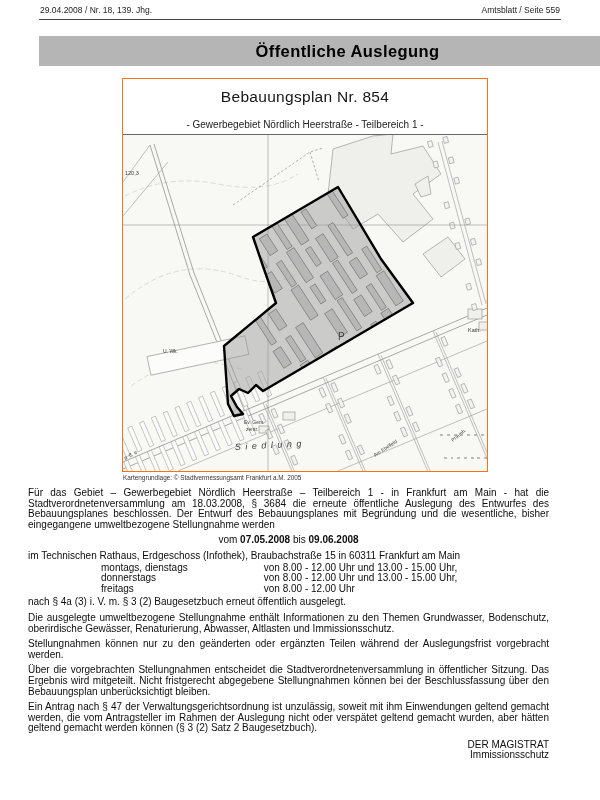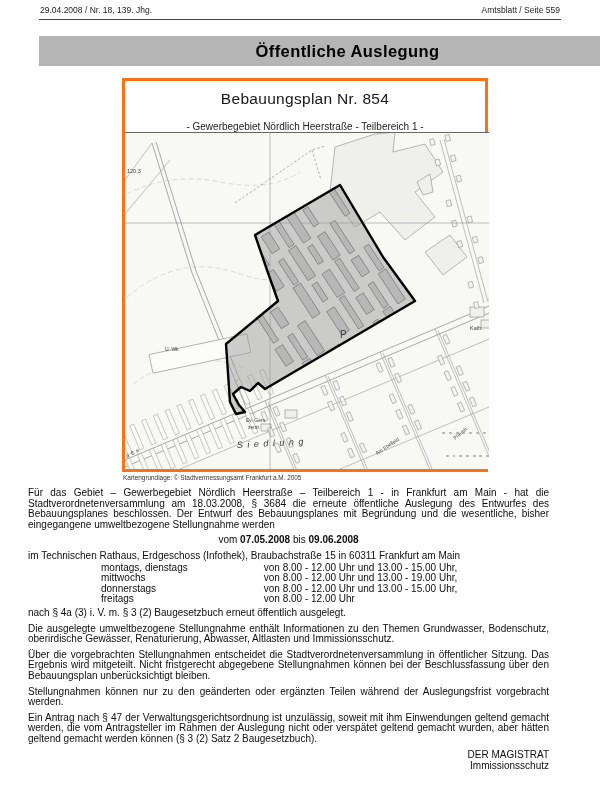--- a/index.html
+++ b/index.html
@@ -3,21 +3,21 @@
 <meta charset="utf-8">
 <style>
   html,body{margin:0;padding:0}
   body{width:600px;height:800px;background:#fff;position:relative;
        font-family:"Liberation Sans",sans-serif;color:#111;overflow:hidden}
   .hdr-left{position:absolute;left:40px;top:5px;font-size:8.5px;color:#222}
   .hdr-right{position:absolute;right:40px;top:5px;font-size:8.5px;color:#222}
   .hdr-rule{position:absolute;left:39px;right:39px;top:19px;border-top:1.2px solid #444}
   .banner{position:absolute;left:39px;top:36px;width:521px;height:30px;background:#b5b5b5;text-align:center}
   .banner span{display:inline-block;line-height:30px;font-size:16.5px;font-weight:bold;color:#000;letter-spacing:.4px}
-  .planbox{position:absolute;left:122px;top:78px;width:366px;height:394px;border:3px solid #f97316;
+  .planbox{position:absolute;left:122px;top:78px;width:366px;height:394px;border:1px solid #f97316;
            box-sizing:border-box;background:#fff}
   .ptitle{text-align:center;margin-top:9px;font-size:15.5px;color:#161616;letter-spacing:.3px}
   .psub{text-align:center;margin-top:13px;font-size:10px;color:#222}
   svg.map{display:block;position:absolute;left:0;bottom:0;width:364px;height:337px;background:#f8f8f5}
   .caption{position:absolute;left:123px;top:473.5px;font-size:6.4px;color:#333}
   .bodytext{position:absolute;left:28px;top:488px;width:521px;font-size:10px;line-height:10.6px;
             text-align:justify;color:#0d0d0d}
   .para{margin:0 0 5px}
   .dateline{margin:1px 0 5px;text-align:center}
   .dateline b{font-weight:bold}
@@ -288,38 +288,34 @@
     </div>
 
     <div class="loc">im Technischen Rathaus, Erdgeschoss (Infothek), Braubachstraße 15 in 60311 Frankfurt am Main</div>
 
     <div class="sched">
       <div>
         <span class="days">montags, dienstags</span>
         <span class="hours">von 8.00 - 12.00 Uhr und 13.00 - 15.00 Uhr,</span>
       </div>
       <div>
-        <span class="days">mittwochs</span>
-        <span class="hours">von 8.00 - 12.00 Uhr und 13.00 - 19.00 Uhr,</span>
-      </div>
-      <div>
         <span class="days">donnerstags</span>
         <span class="hours">von 8.00 - 12.00 Uhr und 13.00 - 15.00 Uhr,</span>
       </div>
       <div>
         <span class="days">freitags</span>
         <span class="hours">von 8.00 - 12.00 Uhr</span>
       </div>
     </div>
 
     <div class="legal">nach § 4a (3) i. V. m. § 3 (2) Baugesetzbuch erneut öffentlich ausgelegt.</div>
 
     <p class="para">Die ausgelegte umweltbezogene Stellungnahme enthält Informationen zu den Themen Grundwasser, Bodenschutz, oberirdische Gewässer, Renaturierung, Abwasser, Altlasten und Immissionsschutz.</p>
+    <p class="para">Stellungnahmen können nur zu den geänderten oder ergänzten Teilen während der Auslegungsfrist vorgebracht werden.</p>
     <p class="para">Über die vorgebrachten Stellungnahmen entscheidet die Stadtverordnetenversammlung in öffentlicher Sitzung. Das Ergebnis wird mitgeteilt. Nicht fristgerecht abgegebene Stellungnahmen können bei der Beschlussfassung über den Bebauungsplan unberücksichtigt bleiben.</p>
-    <p class="para">Stellungnahmen können nur zu den geänderten oder ergänzten Teilen während der Auslegungsfrist vorgebracht werden.</p>
     <p class="para">Ein Antrag nach § 47 der Verwaltungsgerichtsordnung ist unzulässig, soweit mit ihm Einwendungen geltend gemacht werden, die vom Antragsteller im Rahmen der Auslegung nicht oder verspätet geltend gemacht wurden, aber hätten geltend gemacht werden können (§ 3 (2) Satz 2 Baugesetzbuch).</p>
 
     <div class="sig">
       <div>DER MAGISTRAT</div>
       <div>Immissionsschutz</div>
     </div>
   </div>
 
 </div>
 

